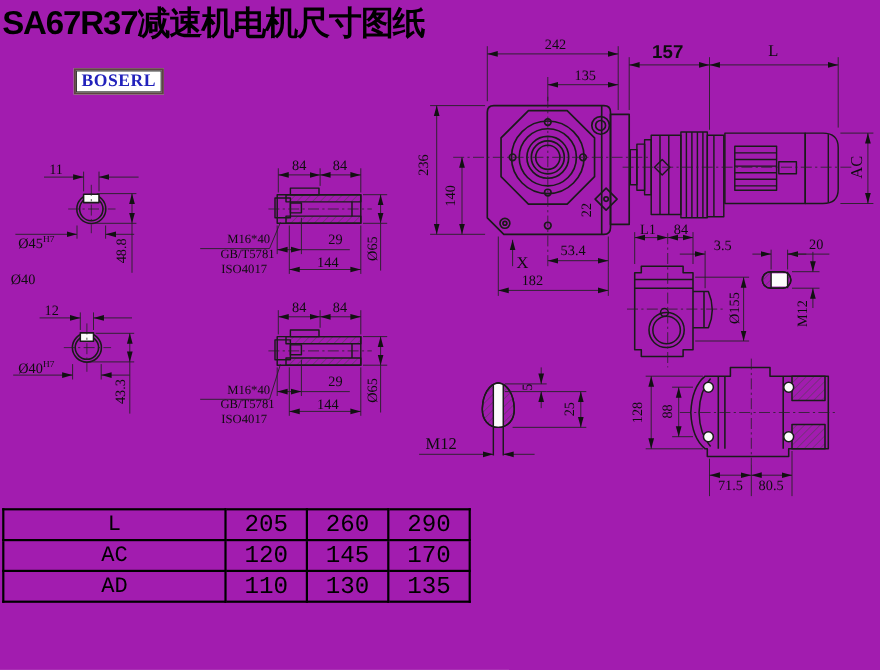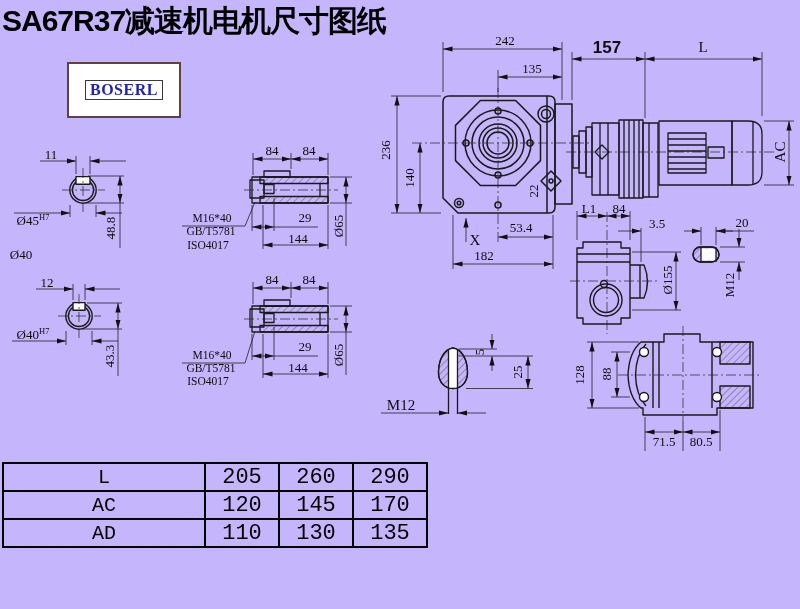--- a/index.html
+++ b/index.html
@@ -1,27 +1,27 @@
 <!DOCTYPE html>
 <html><head>
 <meta charset="utf-8">
 <style>
   html,body{margin:0;padding:0;background:#e8e8e8;}
-  .stage{position:relative;width:800px;height:609px;background:#c4b5fd;overflow:hidden;
+  .stage{position:relative;width:800px;height:609px;background:#a21caf;overflow:hidden;
          font-family:"Liberation Serif",serif;color:#111;}
   .stage svg{position:absolute;left:0;top:0;}
   .title{position:absolute;left:2px;top:1px;font:bold 30px "Liberation Sans",sans-serif;
          color:#000;letter-spacing:-1px;white-space:nowrap;}
-  .logo{position:absolute;left:67px;top:62px;border:2px solid #5f4343;background:#fff;padding:16px;}
+  .logo{position:absolute;left:67px;top:62px;border:2px solid #5f4343;background:#fff;padding:0;}
   .logo .in{border:1px solid #3a3a3a;padding:0 4px;font:bold 16px "Liberation Serif",serif;
             color:#2222bb;letter-spacing:.5px;}
   .dim{position:absolute;font:13px "Liberation Serif",serif;color:#0d0d0d;line-height:1;
        white-space:nowrap;transform:translate(-50%,-50%);}
   .dim.v{transform:translate(-50%,-50%) rotate(-90deg);}
-  .dim.sm{font-size:11.5px;}
+  .dim.sm{font-size:11.5px;margin-left:14px;}
   .dim.b157{font:bold 17px "Liberation Sans",sans-serif;}
   .dim.lg{font-size:15px;}
   .dim sup{font-size:8.5px;vertical-align:super;}
   table.mt{position:absolute;left:2px;top:462px;border-collapse:collapse;table-layout:fixed;
            font-family:"Liberation Mono","DejaVu Sans Mono",monospace;color:#000;}
   table.mt td{border:2px solid #000;text-align:center;vertical-align:middle;padding:0;}
   td.c0{width:200px;} td.cn{width:72px;font-size:22px;}
   tr.hd td{height:54px;} tr.bd td{height:26px;}
   .hcn{font-size:21px;line-height:1.2;} .hen{font-size:20px;line-height:1.2;letter-spacing:1px;}
   td.rl{font-size:20px;}

